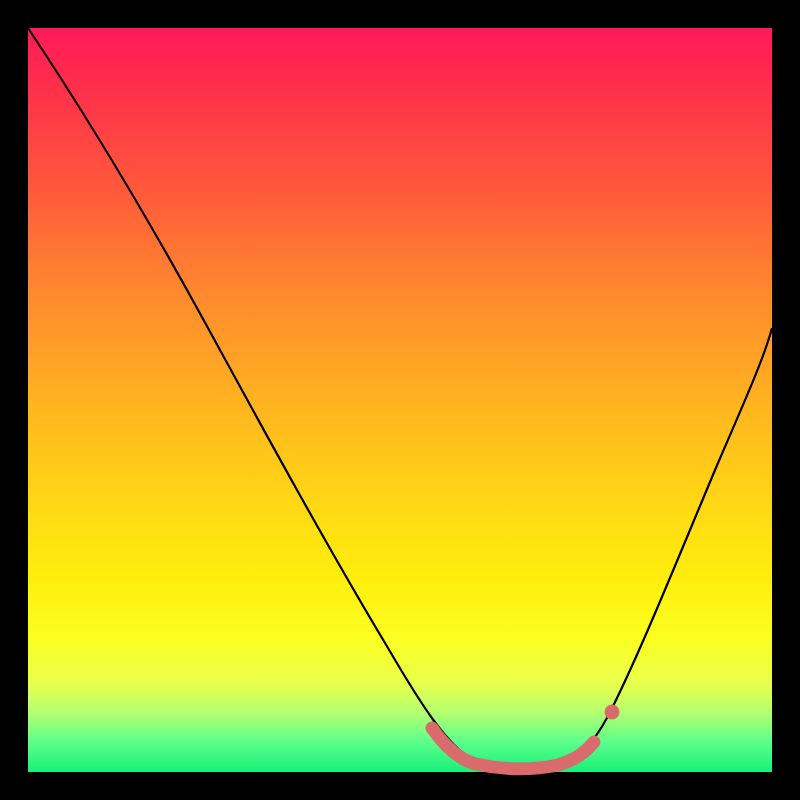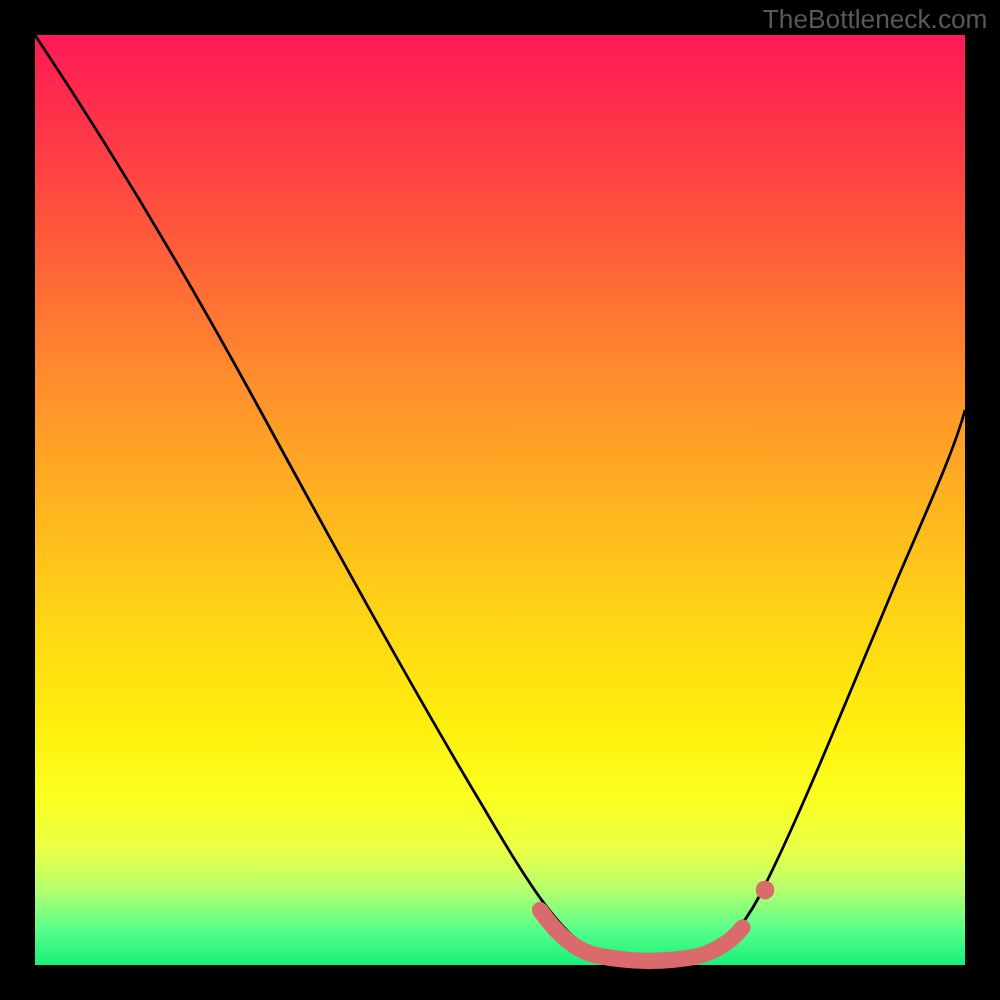--- a/index.html
+++ b/index.html
@@ -78,14 +78,13 @@
              C 718 370, 736 330, 744 300" fill="none" stroke="#000" stroke-width="2.2"></path>
 
     <path d="M 404 700
              C 418 720, 432 732, 448 736
              C 475 742, 505 742, 530 737
              C 548 732, 558 724, 566 714" fill="none" stroke="#d96b6c" stroke-width="13" stroke-linecap="round" stroke-linejoin="round"></path>
 
     <circle cx="584" cy="684" r="7.5" fill="#d96b6c"></circle>
   </svg>
 
-  <div class="watermark">TheBottleneck.com</div>
 </div>
 
 </body></html>

